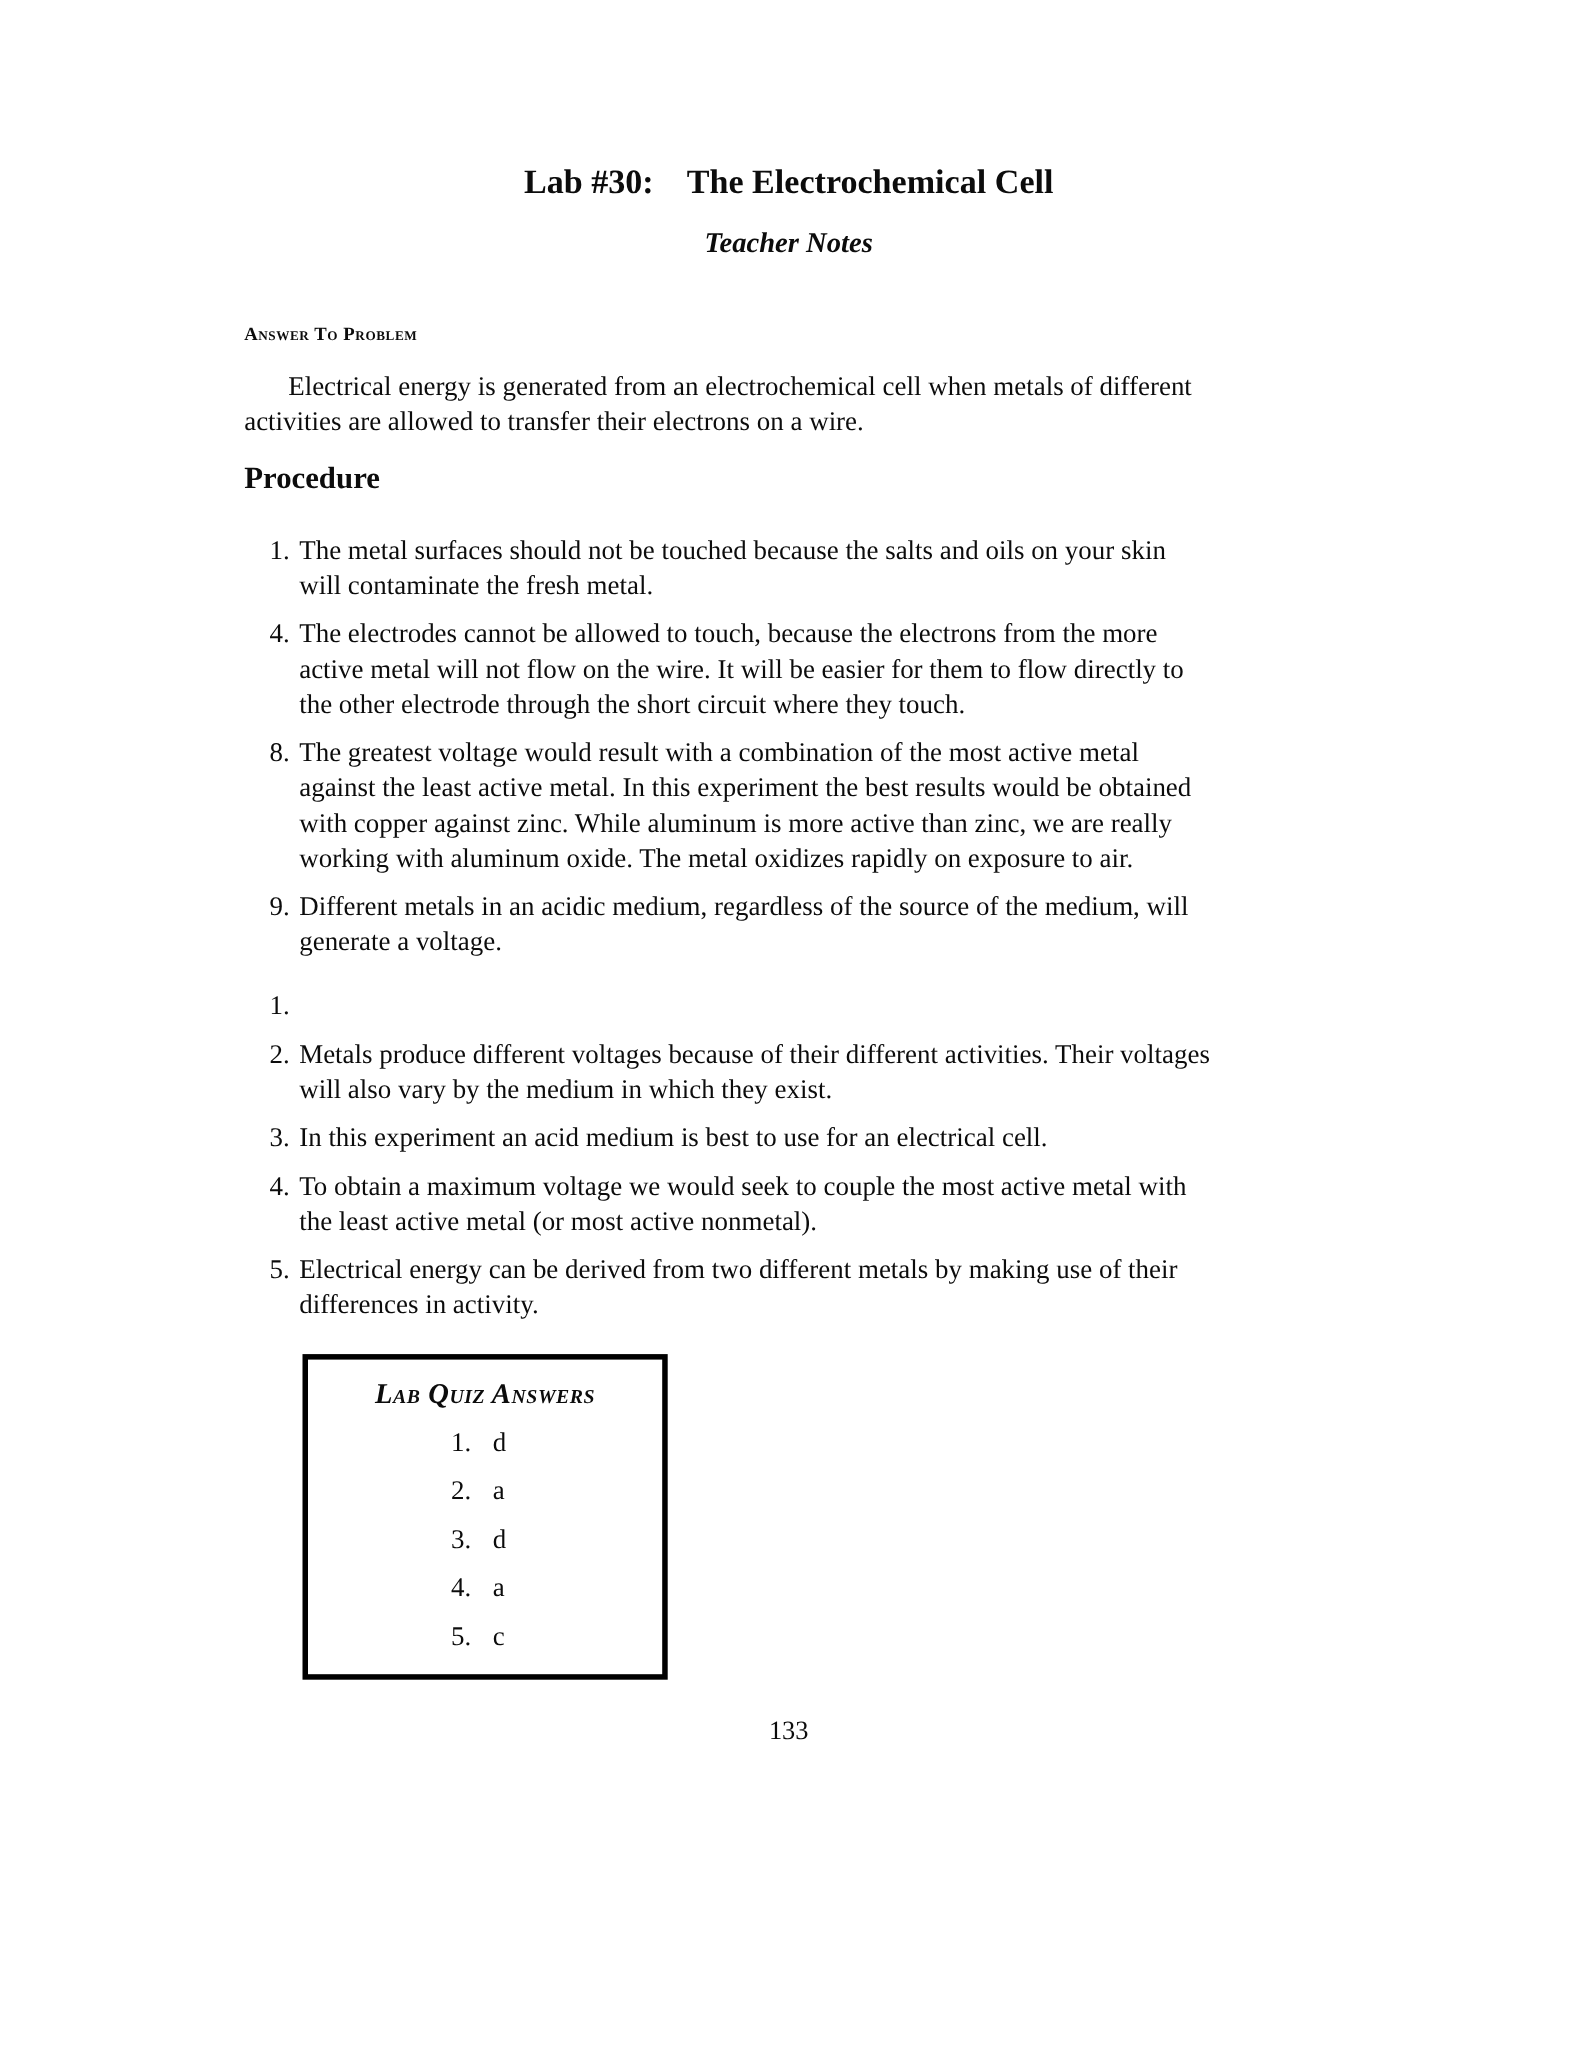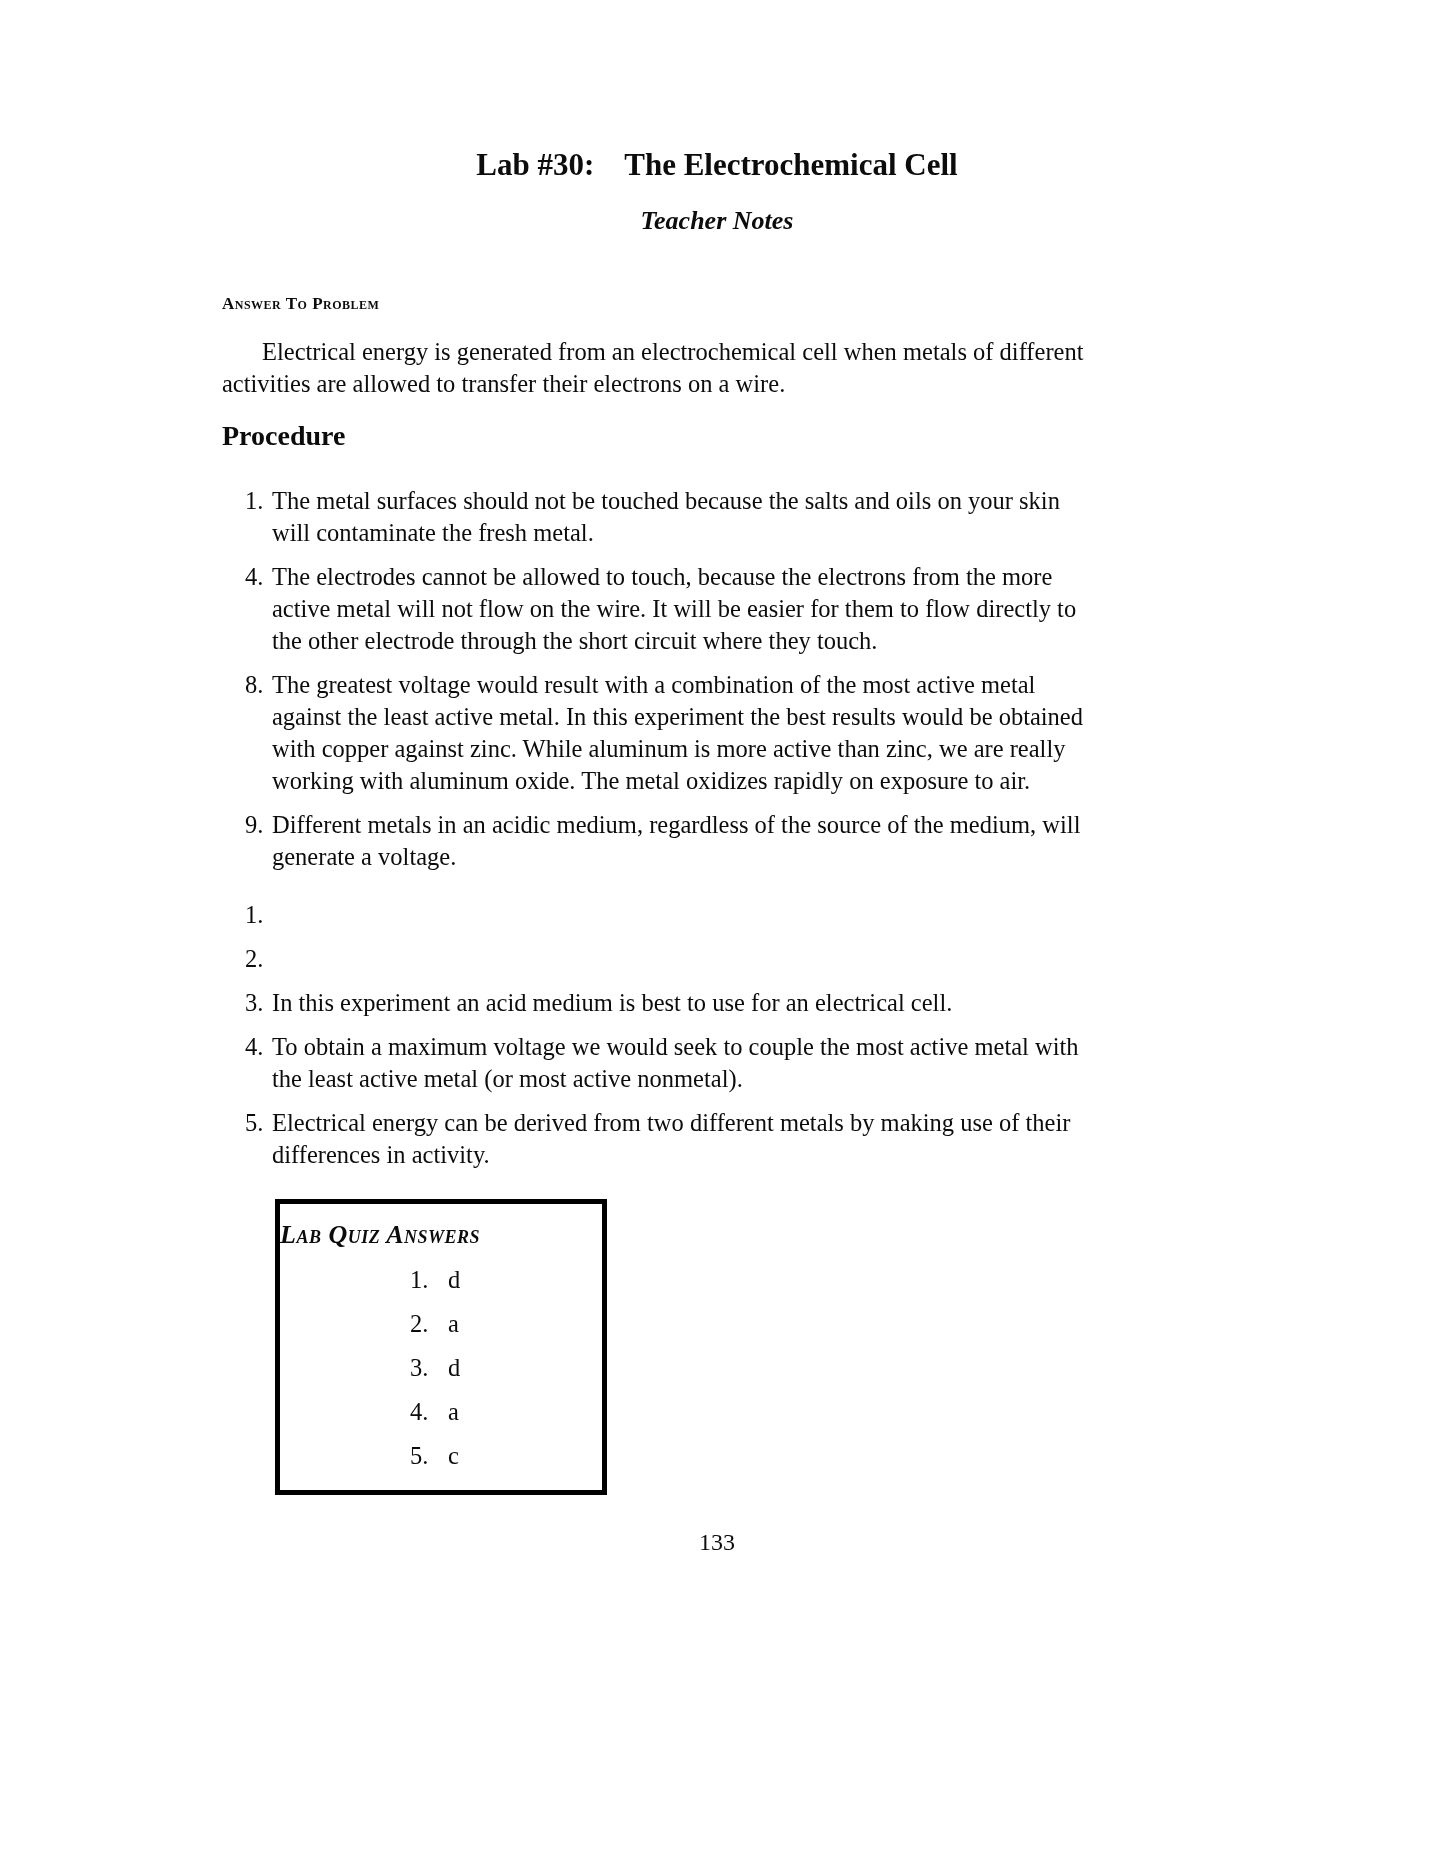--- a/index.html
+++ b/index.html
@@ -75,20 +75,21 @@
   .num-item .txt { white-space: pre; }
   .quiz-box {
     margin-top: 28px;
     margin-left: 53px;
     width: 322px;
     border: 5px solid #000;
     padding: 14px 0 12px 0;
     background: #fff;
   }
   .quiz-title {
+    text-align: center;
     font-size: 26px;
     font-weight: bold;
     font-style: italic;
     font-variant: small-caps;
     letter-spacing: 0.5px;
     line-height: 34px;
   }
   .quiz-answers { margin-top: 6px; }
   .quiz-row {
     display: flex;
@@ -149,20 +150,22 @@
     </div>
   </div>
 
 
   <div class="num-list conclusions-list">
     <div class="num-item">
       <span class="num">1.</span>
     </div>
     <div class="num-item">
       <span class="num">2.</span>
+      <span class="txt">Metals produce different voltages because of their different activities. Their voltages
+will also vary by the medium in which they exist.</span>
     </div>
     <div class="num-item">
       <span class="num">3.</span>
       <span class="txt">In this experiment an acid medium is best to use for an electrical cell.</span>
     </div>
     <div class="num-item">
       <span class="num">4.</span>
       <span class="txt">To obtain a maximum voltage we would seek to couple the most active metal with
 the least active metal (or most active nonmetal).</span>
     </div>

